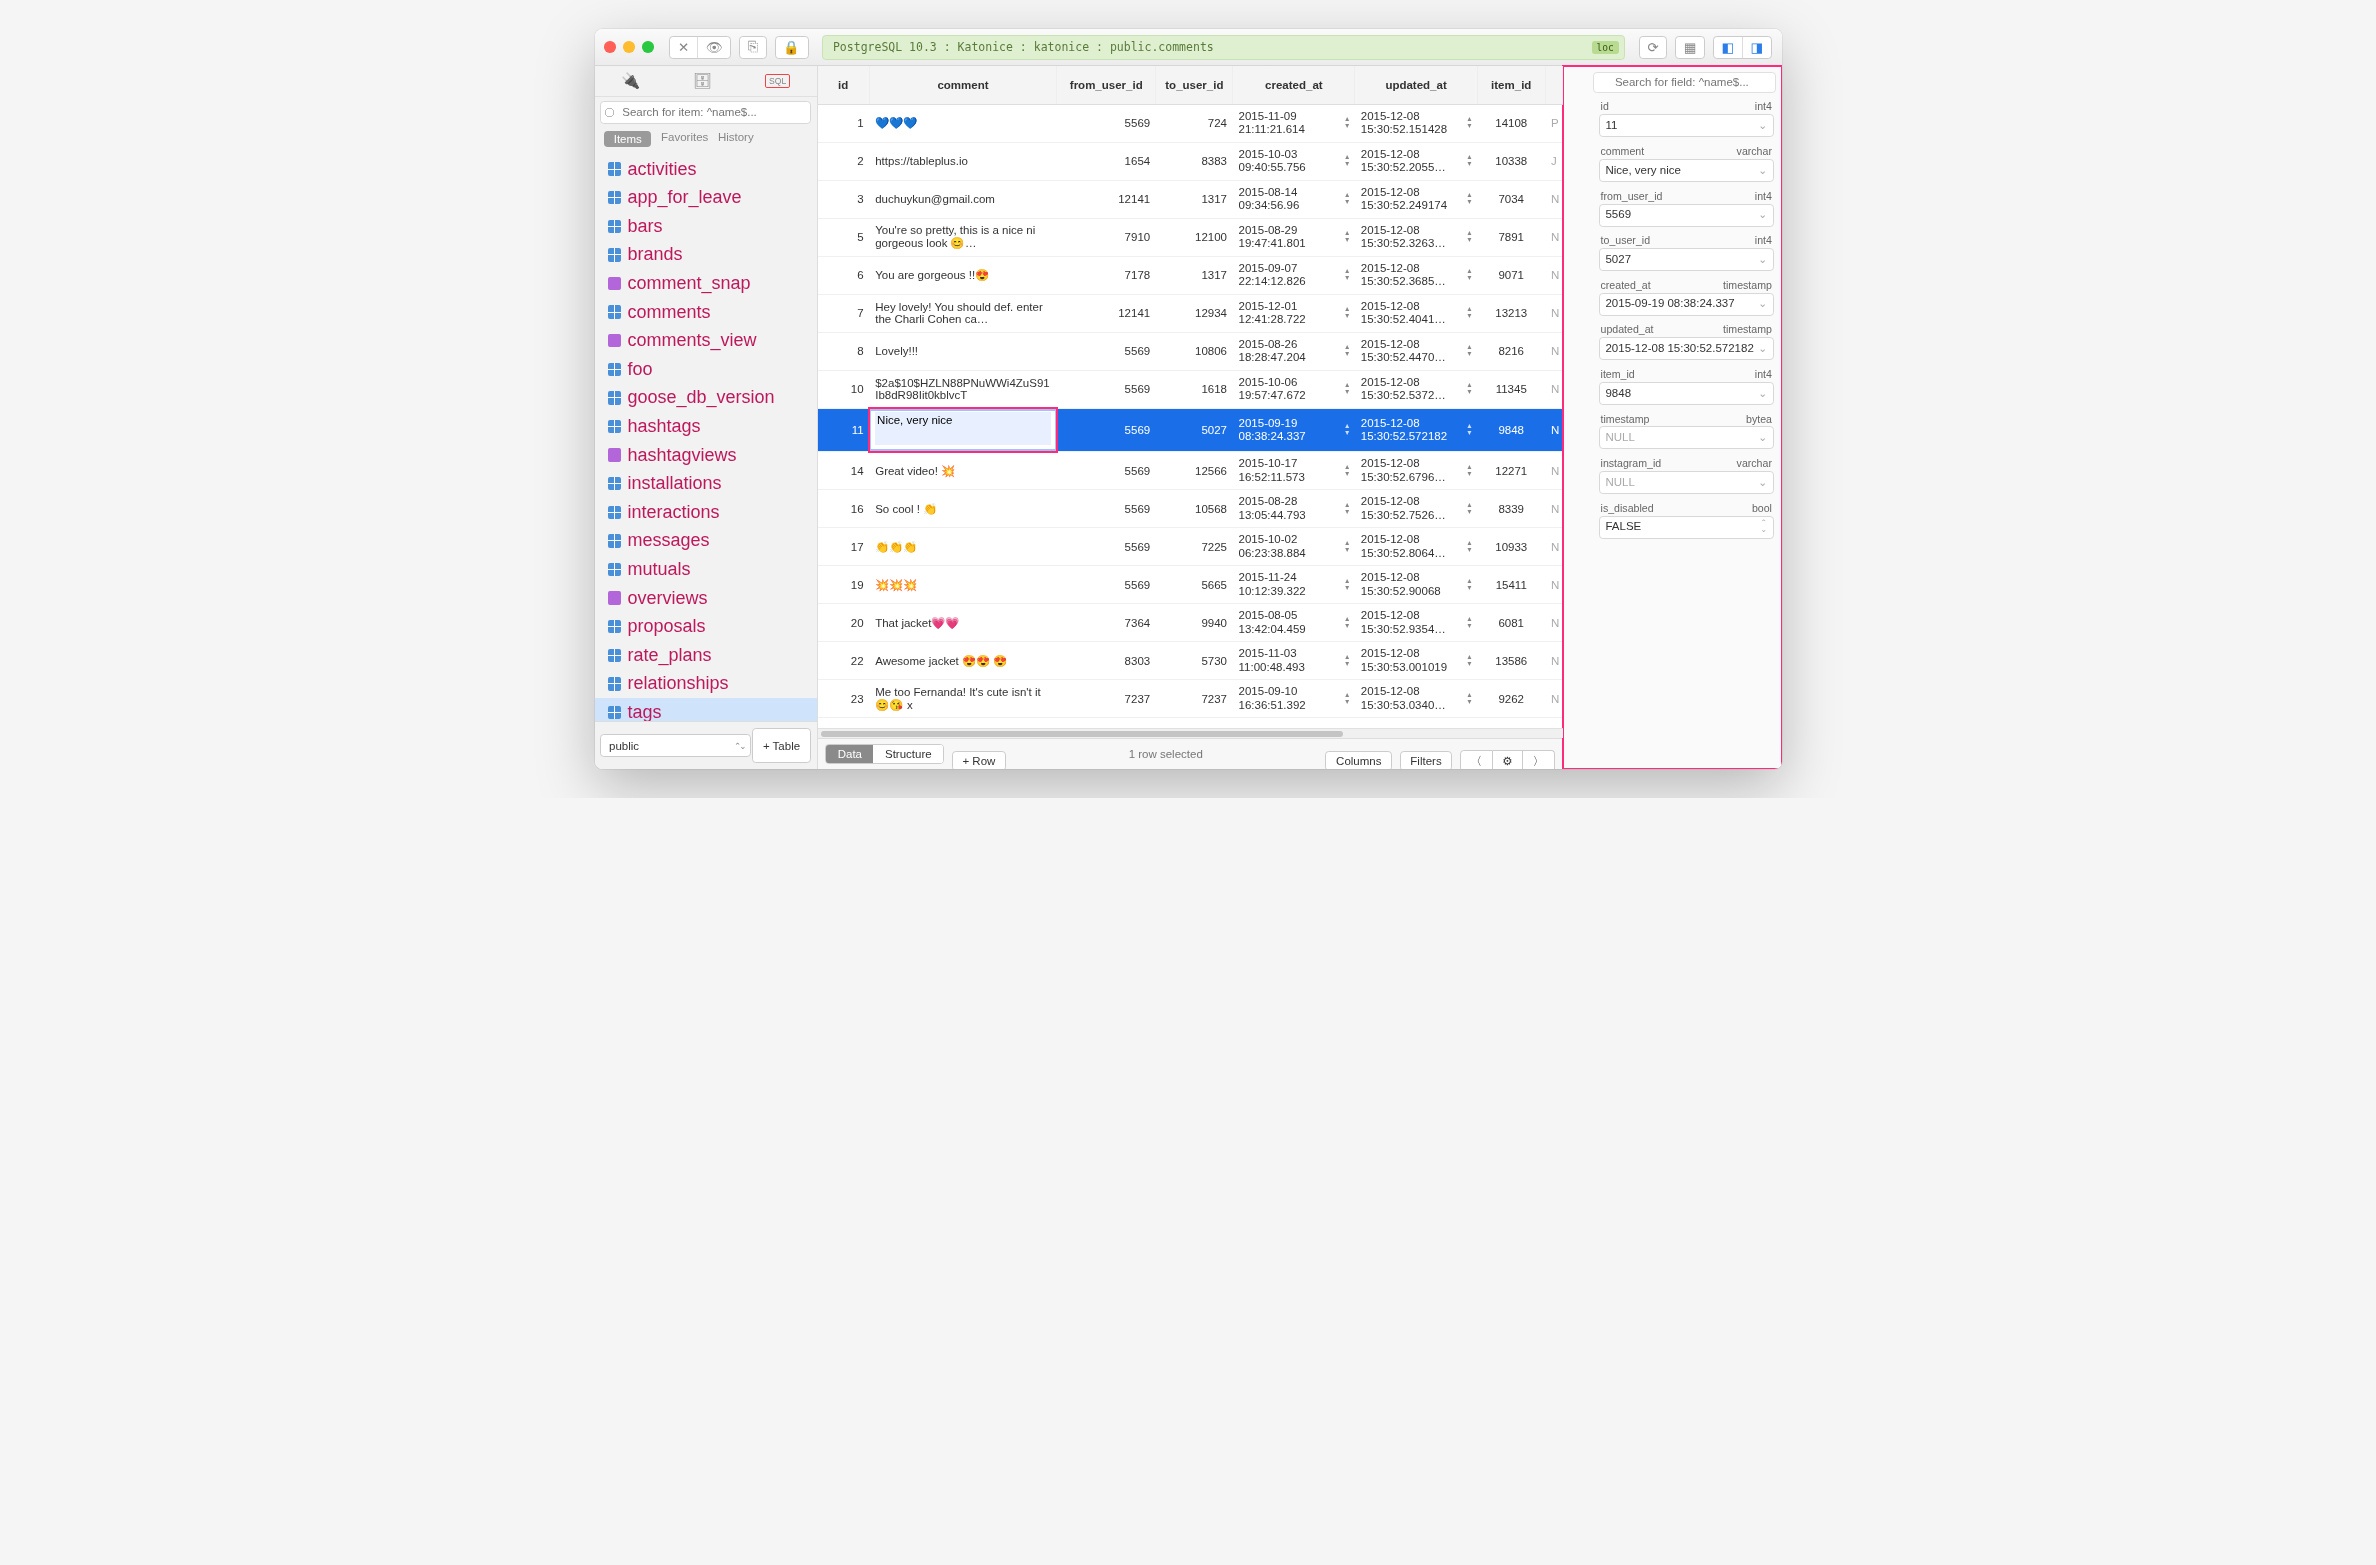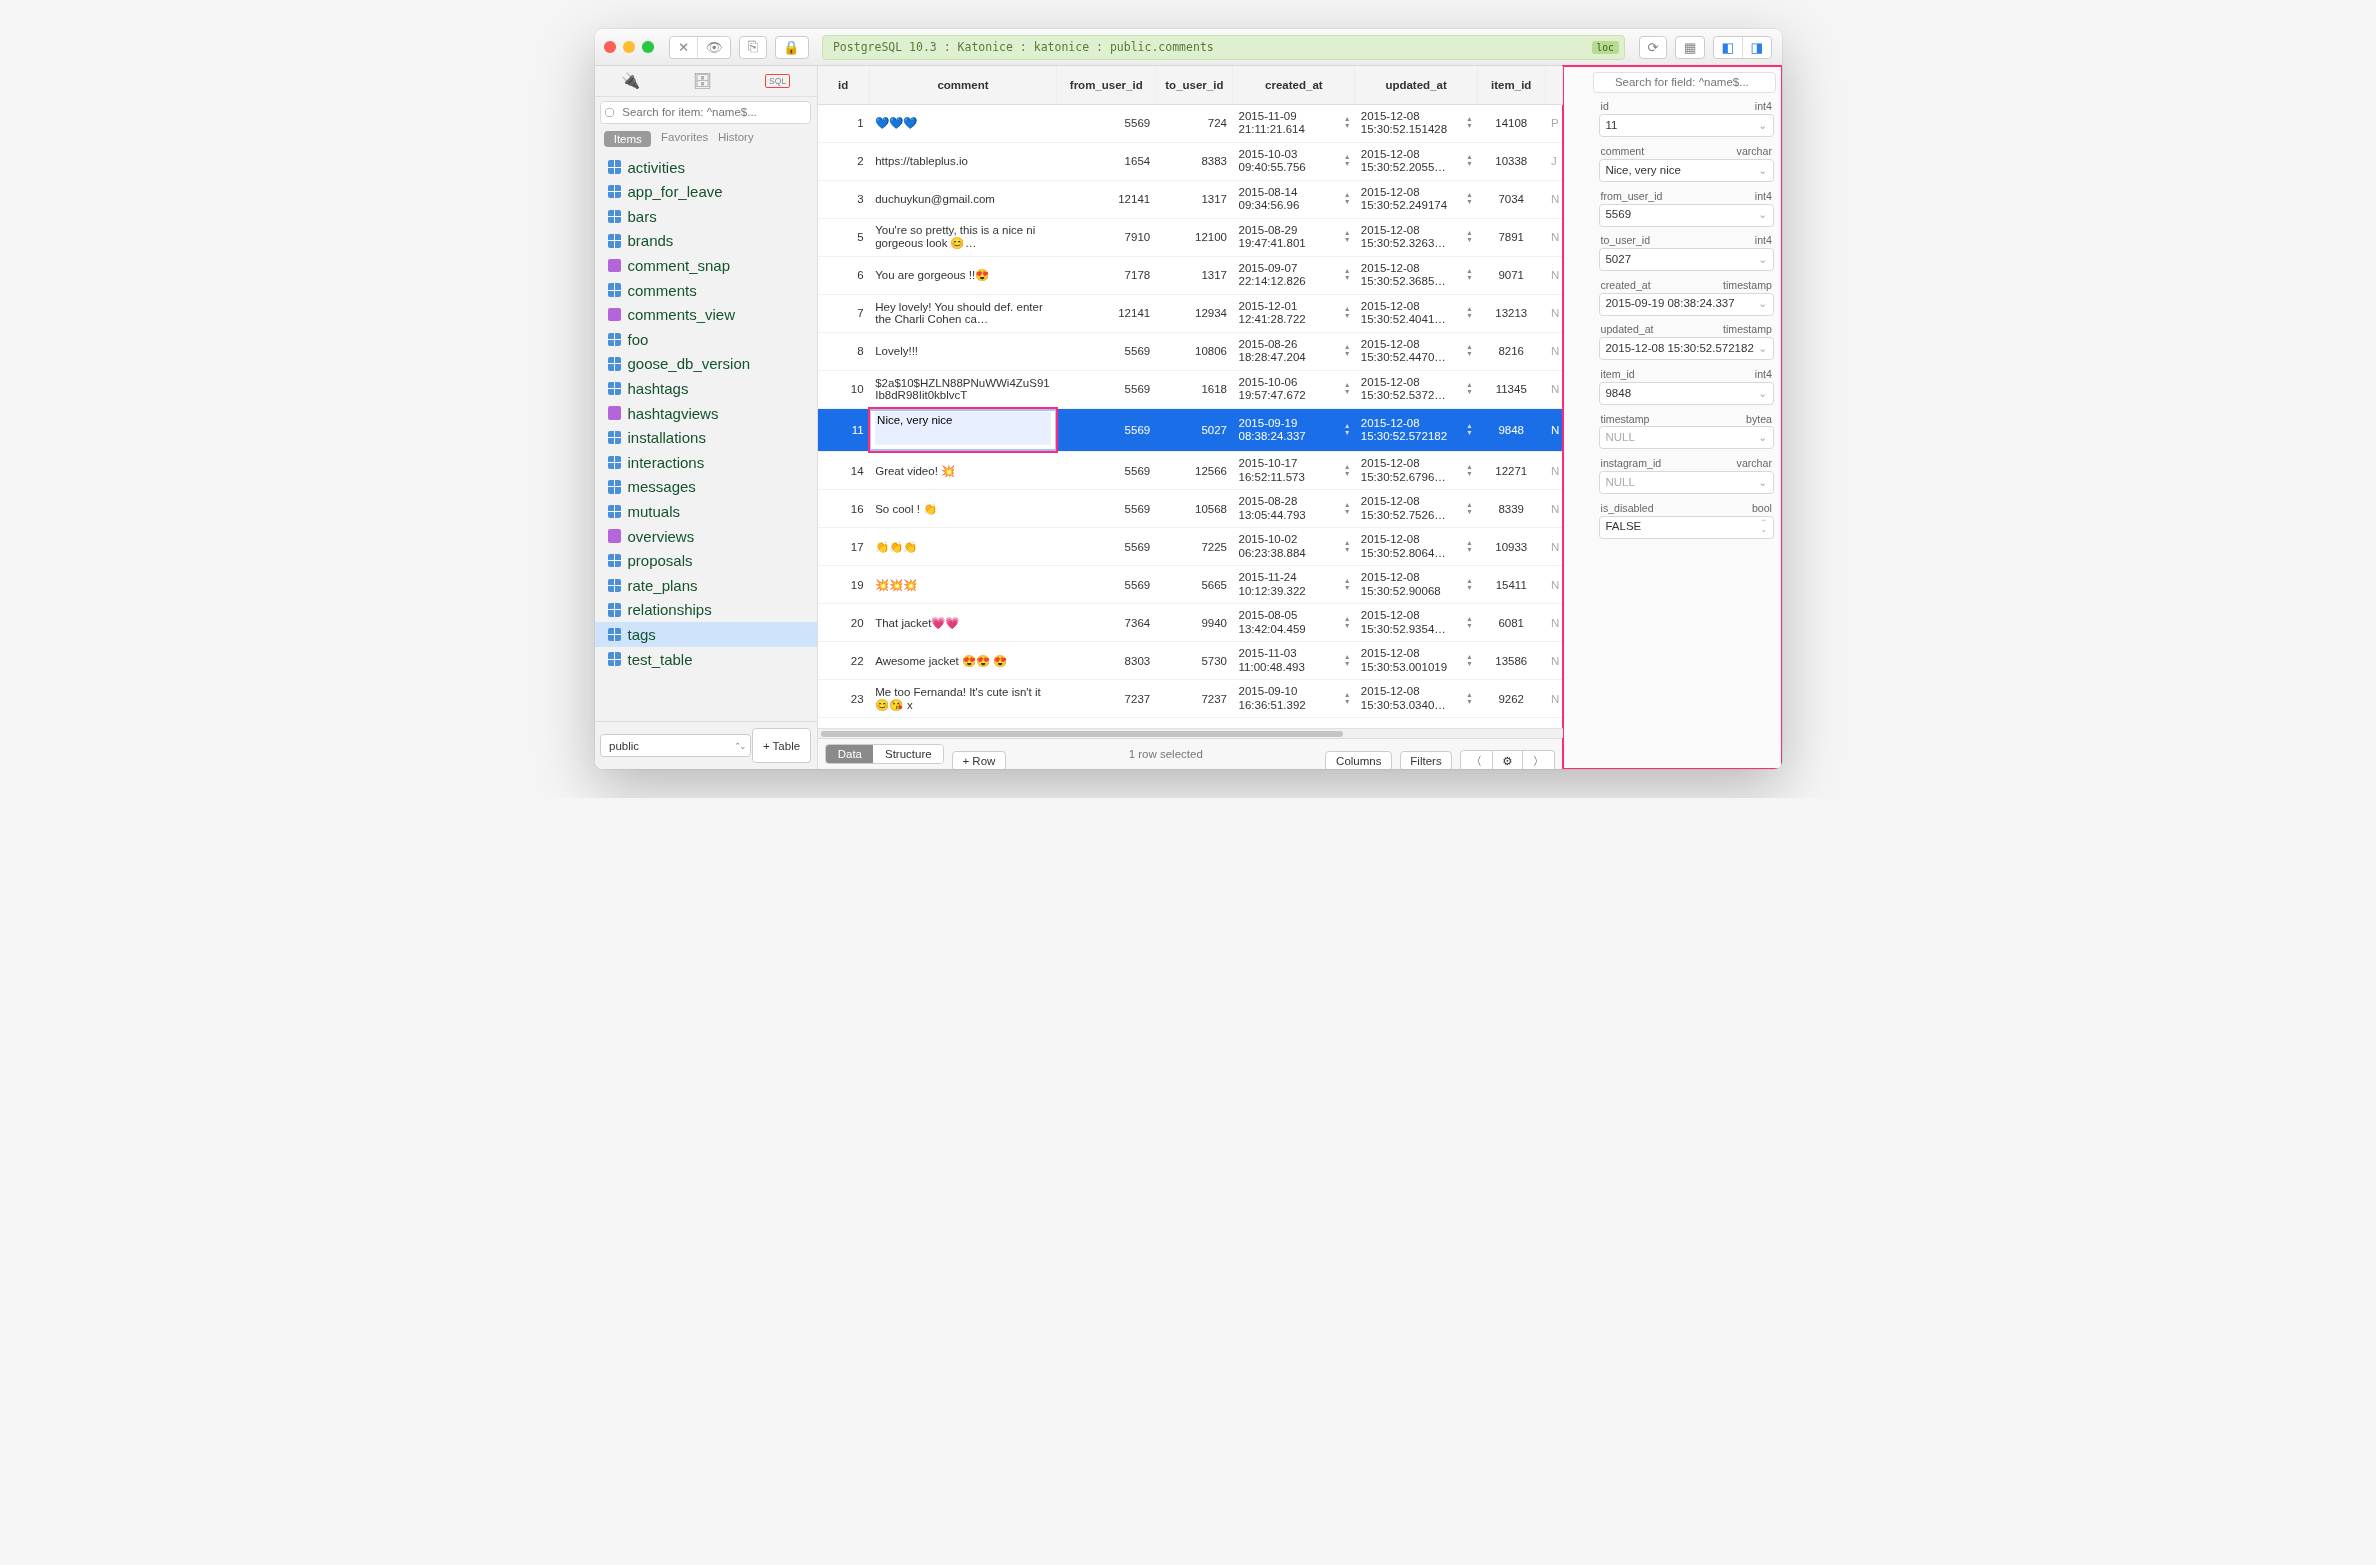--- a/index.html
+++ b/index.html
@@ -84,21 +84,21 @@
     padding:0 5.8px 0 21px; background:#fff; font-size:11.5px; color:#999;
     background-image: radial-gradient(circle at 8.6px 50%, transparent 3.8px, #bbb 3.8px, #bbb 4.8px, transparent 4.8px);
   }
   .sb-tabs{
     display:flex; gap:9.6px; padding:3.8px 9.6px 5.8px; font-size:11.5px; color:#888;
   }
   .sb-tabs .active{ background:#9a9a9a; color:#fff; padding:1.9px 9.6px; border-radius:3.8px;}
   .sb-list{ flex:1; overflow:auto; padding-top:1.9px;}
   .sb-item{
     display:flex; align-items:center; gap:7.7px;
-    padding: 3.8px 7.7px 3.8px 33px; font-size:15px; color:#14532d;
+    padding: 3.8px 7.7px 3.8px 33px; font-size:18px; color:#be185d;
     position:relative;
   }
   .sb-item.selected{ background:#cfe4fb;}
   .sb-item .ticon{
     width:13.4px;height:13.4px; position:absolute; left:13.4px;
     background:#4a90d9; border-radius:1.9px;
     background-image: linear-gradient(#fff,#fff), linear-gradient(#fff,#fff);
     background-size: 100% 1px, 1px 100%;
     background-position: 0 50%, 50% 0;
     background-repeat:no-repeat;

